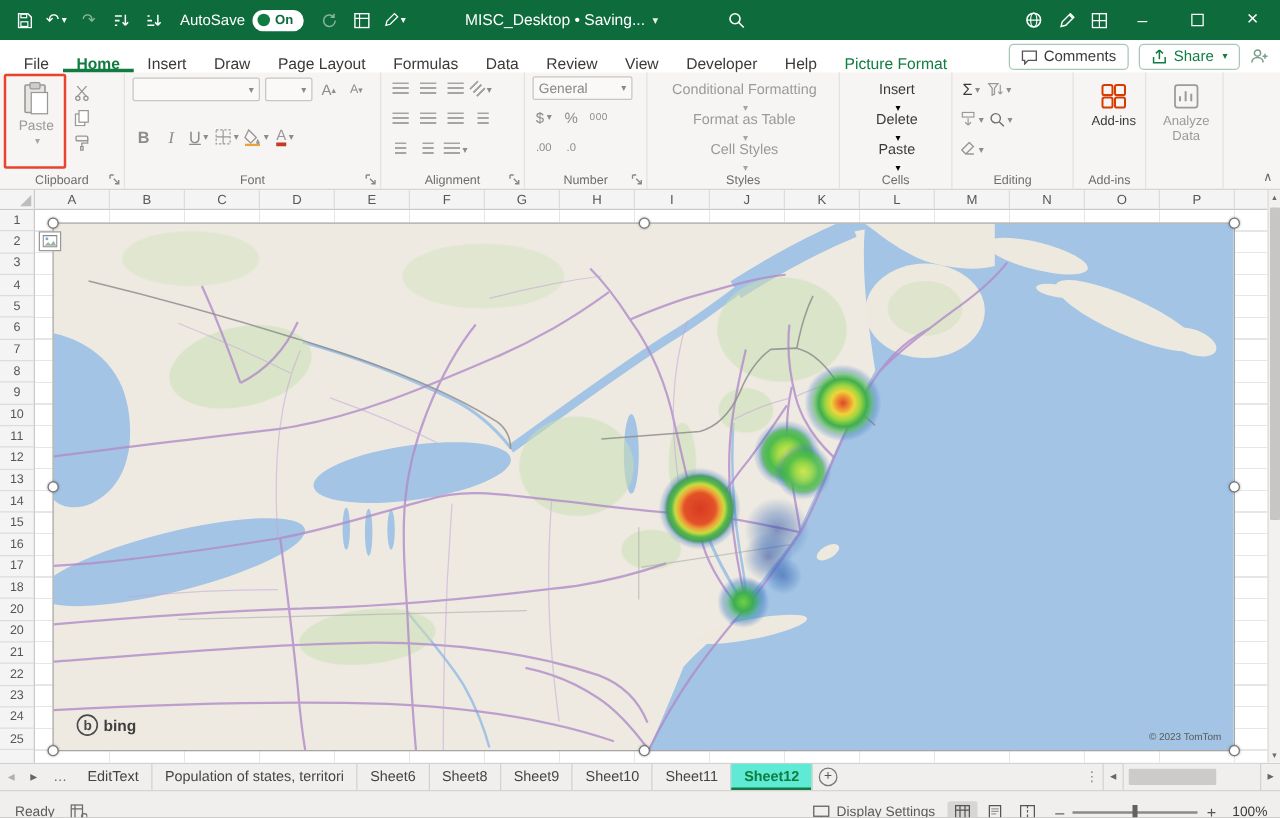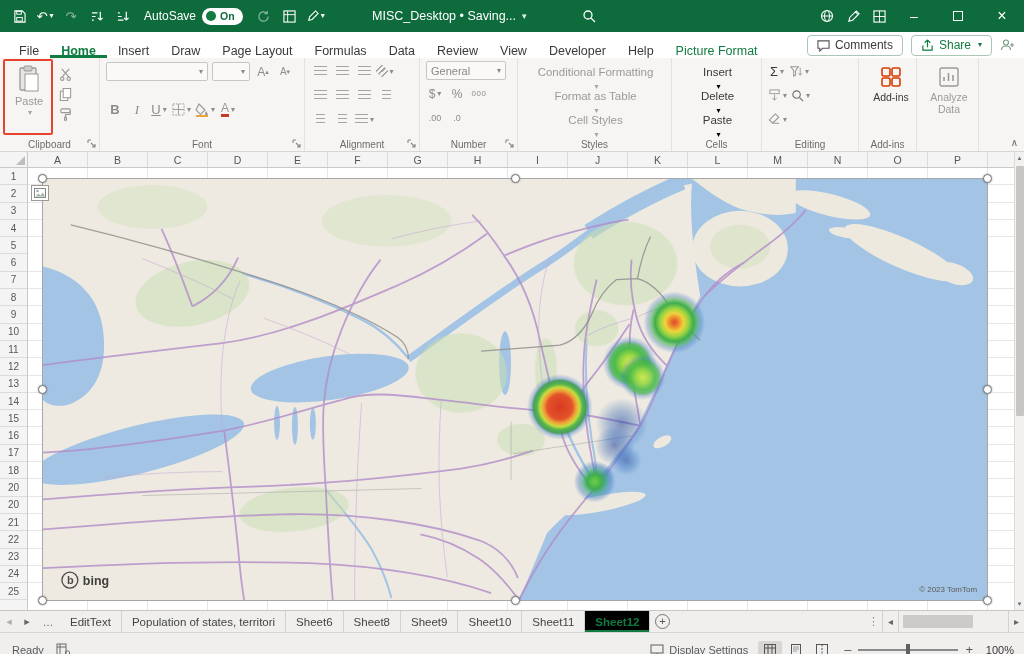--- a/index.html
+++ b/index.html
@@ -83,21 +83,21 @@
   .varrow { font-size:7px; color:#6B6B6B; height:12px; display:flex; align-items:center; }
   .vthumb { width:8px; height:250px; background:#C8C6C4; border-radius:1px; margin-top:2px; }
   .vspacer { flex:1; }
 
   
   .tabbar { height:22px; background:#F0EFEE; border-top:1px solid #C9C7C5; display:flex; align-items:stretch; font-size:11.5px; color:#444; }
   .navarr { width:18px; display:flex; align-items:center; justify-content:center; color:#666; font-size:11px; }
   .navarr.dim { color:#AFAFAF; }
   .stabs { display:flex; align-items:stretch; }
   .stab { display:flex; align-items:center; padding:0 10px; border-right:1px solid #D4D2D0; white-space:nowrap; }
-  .stab.active { background:#000000; color:#107C41; font-weight:bold; box-shadow:inset 0 -2px 0 #107C41; }
+  .stab.active { background:#5eead4; color:#107C41; font-weight:bold; box-shadow:inset 0 -2px 0 #107C41; }
   .addsheet { width:24px; display:flex; align-items:center; justify-content:center; }
   .addsheet .circ { width:15px; height:15px; border:1px solid #767676; border-radius:50%; display:flex; align-items:center; justify-content:center; font-size:11px; color:#555; line-height:1; }
   .tb-spacer { flex:1; }
   .grip { display:flex; align-items:center; color:#8A8A8A; font-size:11px; padding:0 3px; }
   .hscroll { display:flex; align-items:center; }
   .hbtn { width:16px; height:100%; display:flex; align-items:center; justify-content:center; color:#666; font-size:10px; border-left:1px solid #D4D2D0; }
   .htrack { width:110px; height:100%; background:#F0EFEE; position:relative; border-left:1px solid #D4D2D0; }
   .hthumb { position:absolute; left:4px; top:4px; height:13px; width:70px; background:#CDCBC9; border-radius:1px; }
 
   

